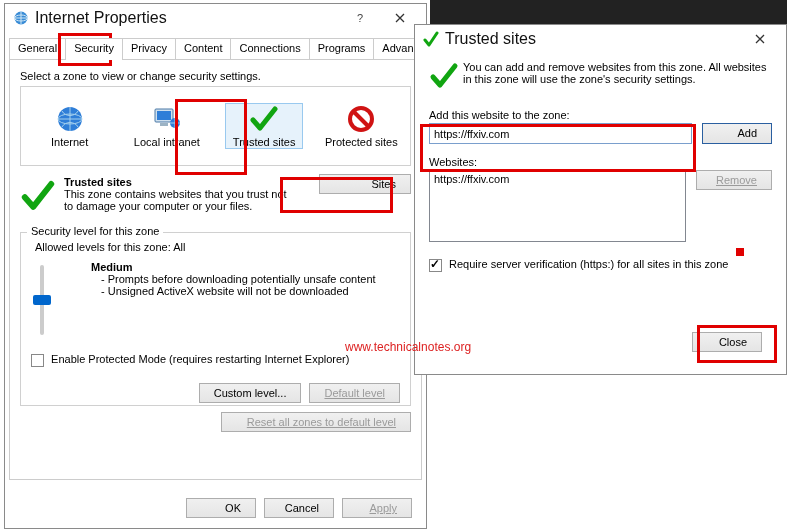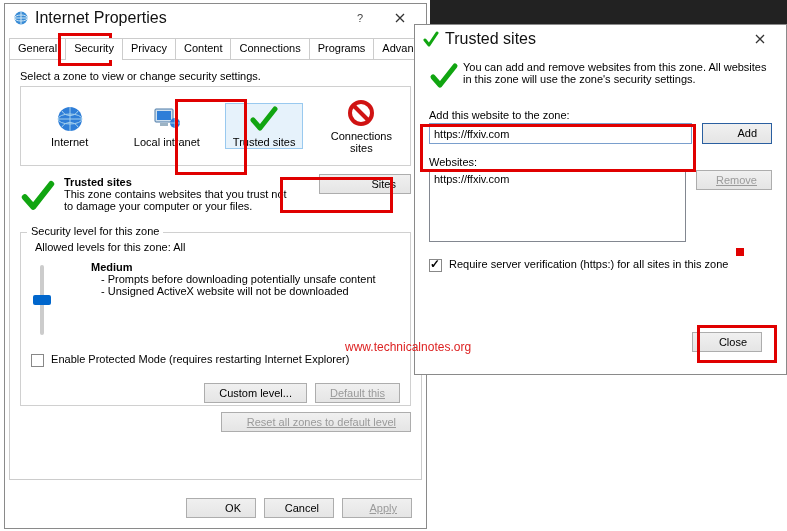--- a/index.html
+++ b/index.html
@@ -118,21 +118,21 @@
         </div>
         <div class="zlbl">Trusted sites</div>
       </div>
       <div class="zone">
         <div class="zico">
           <svg width="28" height="28" viewBox="0 0 28 28">
               <circle cx="14" cy="14" r="11" fill="none" stroke="#d01313" stroke-width="4"></circle>
               <path d="M6 6 L22 22" stroke="#d01313" stroke-width="4"></path>
             </svg>
         </div>
-        <div class="zlbl">Connections sites</div>
+        <div class="zlbl">Protected sites</div>
       </div>
     </div>
 
     <div class="trusted-desc" style="position:relative;">
       <div class="chkmark-big">
         <svg width="36" height="36" viewBox="0 0 30 30">
             <path d="M4 16 L11 24 L26 5" fill="none" stroke="#11a511" stroke-width="5" stroke-linecap="round" stroke-linejoin="round"></path>
           </svg>
       </div>
       <div style="max-width:230px;">
@@ -153,21 +153,21 @@
         <div style="font-weight:bold;margin-left:30px;">Medium</div>
         <div style="margin-left:40px;">- Prompts before downloading potentially unsafe content</div>
         <div style="margin-left:40px;">- Unsigned ActiveX website will not be downloaded</div>
       </div>
       <div style="position:absolute;left:10px;bottom:38px;">
         <span class="chk"></span>
         <span>Enable Protected Mode (requires restarting Internet Explorer)</span>
       </div>
       <div class="btm-btns">
         <div class="btn">Custom level...</div>
-        <div class="btn disabled">Default this</div>
+        <div class="btn disabled">Default level</div>
       </div>
     </div>
     <div style="display:flex;justify-content:flex-end;margin-top:6px;">
       <div class="btn disabled" style="min-width:190px;">Reset all zones to default level</div>
     </div>
   </div>
 
   <div class="dlg-btm">
     <div class="btn">OK</div>
     <div class="btn">Cancel</div>

